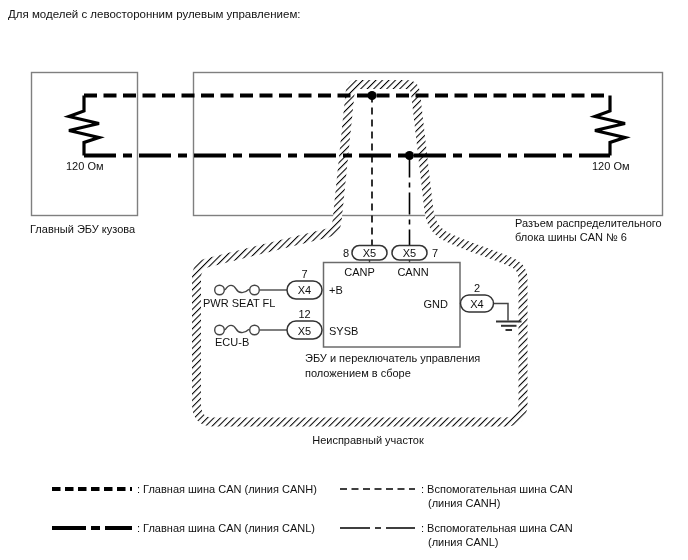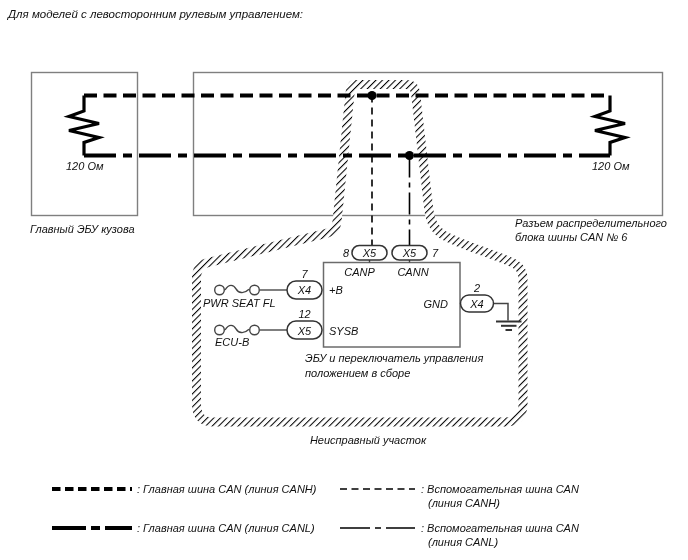--- a/index.html
+++ b/index.html
@@ -3,21 +3,20 @@
 <meta charset="utf-8">
 <style>
   html, body { margin: 0; padding: 0; background: #ffffff; }
   .canvas {
     position: relative;
     width: 688px;
     height: 560px;
     background: #ffffff;
     font-family: "Liberation Sans", sans-serif;
     overflow: hidden;
-    font-style: italic;
   }
   svg { display: block; }
   text {
     font-family: "Liberation Sans", sans-serif;
     font-size: 11px;
     fill: #111111;
   }
   text.title { font-size: 11.5px; }
 </style>
 </head>

